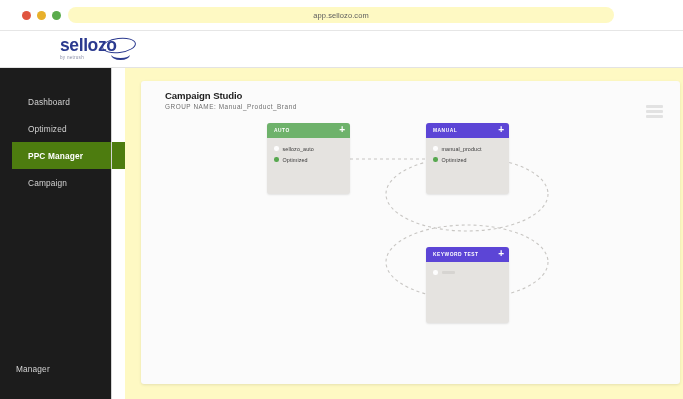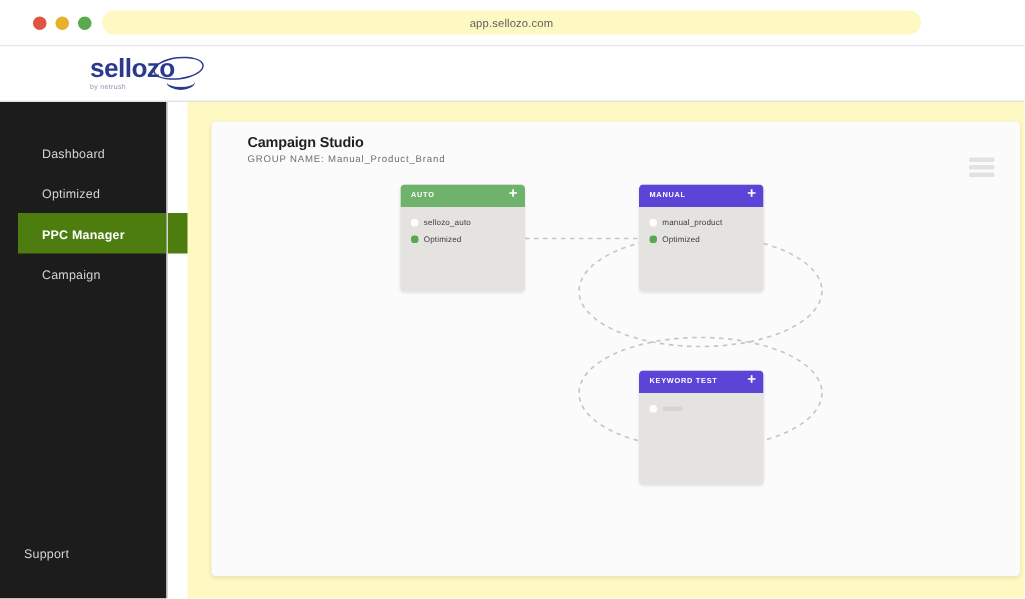--- a/index.html
+++ b/index.html
@@ -238,21 +238,21 @@
       </div>
       <div class="nav-item active">
         <span>PPC Manager</span>
       </div>
       <div class="nav-item">
         <span>Campaign</span>
       </div>
     </div>
     <div class="nav-bottom">
       <div class="nav-item">
-        <span>Support</span>
+        <span>Manager</span>
       </div>
     </div>
   </div>
   <div class="sidebar-edge"></div>
 
   <div class="main">
     <div class="panel">
 
       <div class="panel-header">
         <div class="panel-title">Campaign Studio</div>

